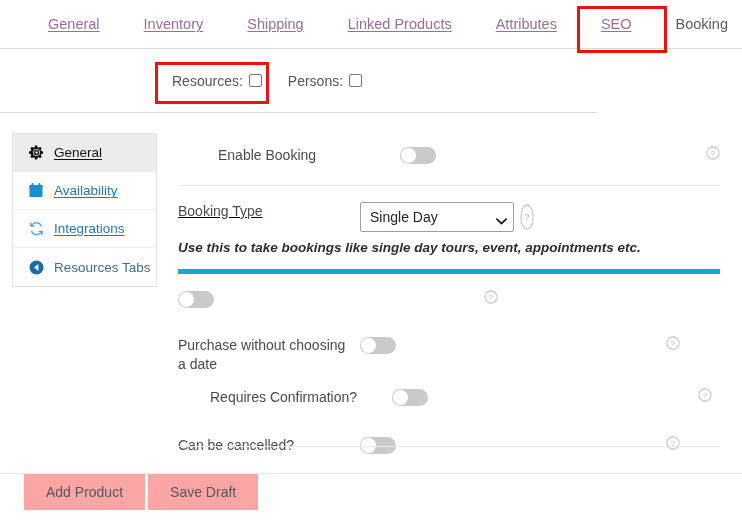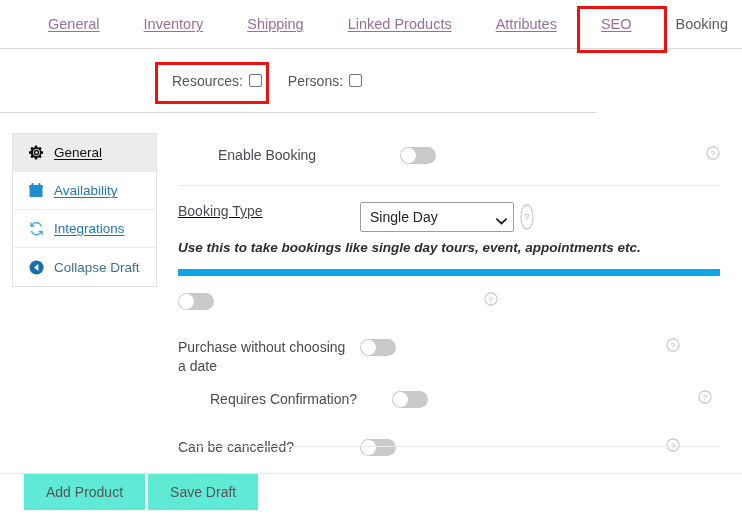--- a/index.html
+++ b/index.html
@@ -203,21 +203,21 @@
   }
 
   .help-ico { color: #b8b8b8; }
 
   .desc {
     font-size: 13.5px;
     font-weight: bold;
     font-style: italic;
     color: #2c2c34;
     padding: 2px 0 14px 0;
-    border-bottom: 7px solid #0ea5e9;
+    border-bottom: 5px solid #0ea5e9;
     margin-bottom: 0;
   }
 
   #content-endline {
     position: absolute;
     left: 178px; top: 446px;
     width: 542px;
     border-top: 1px solid #e8e8e8;
   }
   #page-endline {
@@ -229,21 +229,21 @@
 
   
   #footer {
     position: absolute;
     left: 24px; top: 474px;
     display: flex;
     gap: 3px;
   }
   .fbtn {
     height: 36px;
-    background: #5eead4;
+    background: #fca5a5;
     border: none;
     font-family: "Liberation Sans", sans-serif;
     font-size: 14px;
     color: #55565c;
     padding: 0 22px;
     cursor: pointer;
   }
 </style>
 </head>
 <body>
@@ -309,21 +309,21 @@
       <span class="side-label">Integrations</span>
     </div>
 
     <div class="side-item">
       <span class="side-ico">
         <svg width="15" height="15" viewBox="0 0 16 16" aria-hidden="true">
           <circle cx="8" cy="8" r="7.5" fill="#1a6ea8"></circle>
           <path fill="#ffffff" d="M10 4.2 5.4 8l4.6 3.8z"></path>
         </svg>
       </span>
-      <span class="side-label plain">Collapse Draft</span>
+      <span class="side-label plain">Resources Tabs</span>
     </div>
 
   </div>
 
   <div id="content">
 
     <div class="frow" style="min-height:56px;padding-top:16px;justify-content:flex-end;">
       <div class="flabel">Enable Booking</div>
       <div class="fctl">
         <span class="toggle">

